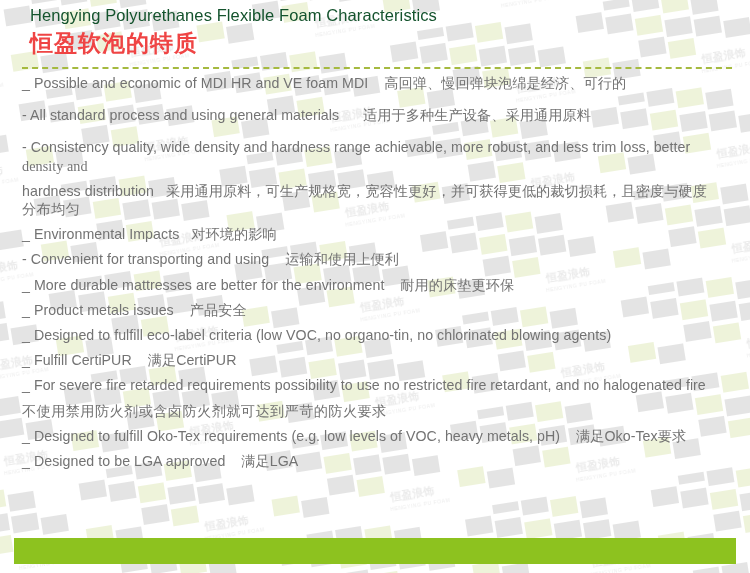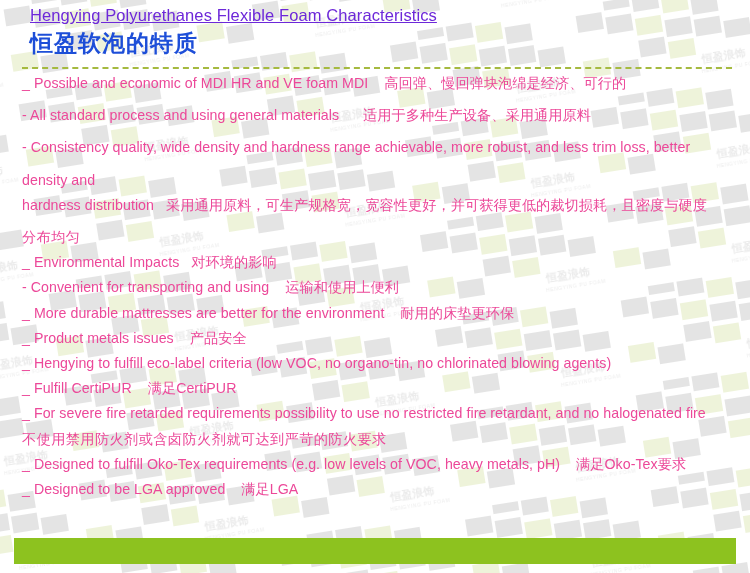--- a/index.html
+++ b/index.html
@@ -30,32 +30,31 @@
     left: 0; top: 0;
     width: 750px; height: 573px;
     z-index: 2;
   }
 
   .title-en {
     position: absolute;
     left: 30px;
     top: 6px;
     font-size: 16.5px;
-    color: #6d28d9;
+    color: #14532d;
     letter-spacing: 0.1px;
     white-space: nowrap;
-    text-decoration: underline;
   }
   .title-cn {
     position: absolute;
     left: 30px;
     top: 28px;
     font-size: 23px;
     font-weight: bold;
-    color: #1d4ed8;
+    color: #ef4444;
     letter-spacing: 1px;
     white-space: nowrap;
   }
 
   .divider {
     position: absolute;
     left: 22px;
     top: 67px;
     width: 710px;
     height: 0;
@@ -64,28 +63,28 @@
 
   .body-block {
     position: absolute;
     left: 22px;
     top: 76px;
     width: 712px;
   }
 
   .line {
     font-size: 14.2px;
-    color: #ec4899;
+    color: #737373;
     line-height: 1.0;
     white-space: pre;
     letter-spacing: 0.05px;
   }
   .line.gap-lg { margin-top: 18px; }
   .line.gap-md { margin-top: 11px; }
-  .line.gap-sm { margin-top: 18px; }
+  .line.gap-sm { margin-top: 4px; font-family: Liberation Serif, serif; }
 
   .cn { letter-spacing: 0.4px; }
 
   
   .footer-bar {
     position: absolute;
     left: 14px;
     top: 538px;
     width: 722px;
     height: 26px;
@@ -148,21 +147,21 @@
     <div class="line">_ Possible and economic of MDI HR and VE foam MDI    高回弹、慢回弹块泡绵是经济、可行的</div>
     <div class="line gap-lg">- All standard process and using general materials      适用于多种生产设备、采用通用原料</div>
     <div class="line gap-lg">- Consistency quality, wide density and hardness range achievable, more robust, and less trim loss, better</div>
     <div class="line gap-sm">density and</div>
     <div class="line gap-md">hardness distribution   采用通用原料，可生产规格宽，宽容性更好，并可获得更低的裁切损耗，且密度与硬度</div>
     <div class="line gap-sm cn">分布均匀</div>
     <div class="line gap-md">_ Environmental Impacts   对环境的影响</div>
     <div class="line gap-md">- Convenient for transporting and using    运输和使用上便利</div>
     <div class="line gap-md">_ More durable mattresses are better for the environment    耐用的床垫更环保</div>
     <div class="line gap-md">_ Product metals issues    产品安全</div>
-    <div class="line gap-md">_ Hengying to fulfill eco-label criteria (low VOC, no organo-tin, no chlorinated blowing agents)</div>
+    <div class="line gap-md">_ Designed to fulfill eco-label criteria (low VOC, no organo-tin, no chlorinated blowing agents)</div>
     <div class="line gap-md">_ Fulfill CertiPUR    满足CertiPUR</div>
     <div class="line gap-md">_ For severe fire retarded requirements possibility to use no restricted fire retardant, and no halogenated fire</div>
     <div class="line gap-md cn">不使用禁用防火剂或含卤防火剂就可达到严苛的防火要求</div>
     <div class="line gap-md">_ Designed to fulfill Oko-Tex requirements (e.g. low levels of VOC, heavy metals, pH)    满足Oko-Tex要求</div>
     <div class="line gap-md">_ Designed to be LGA approved    满足LGA</div>
   </div>
 
 
 </div>
 

